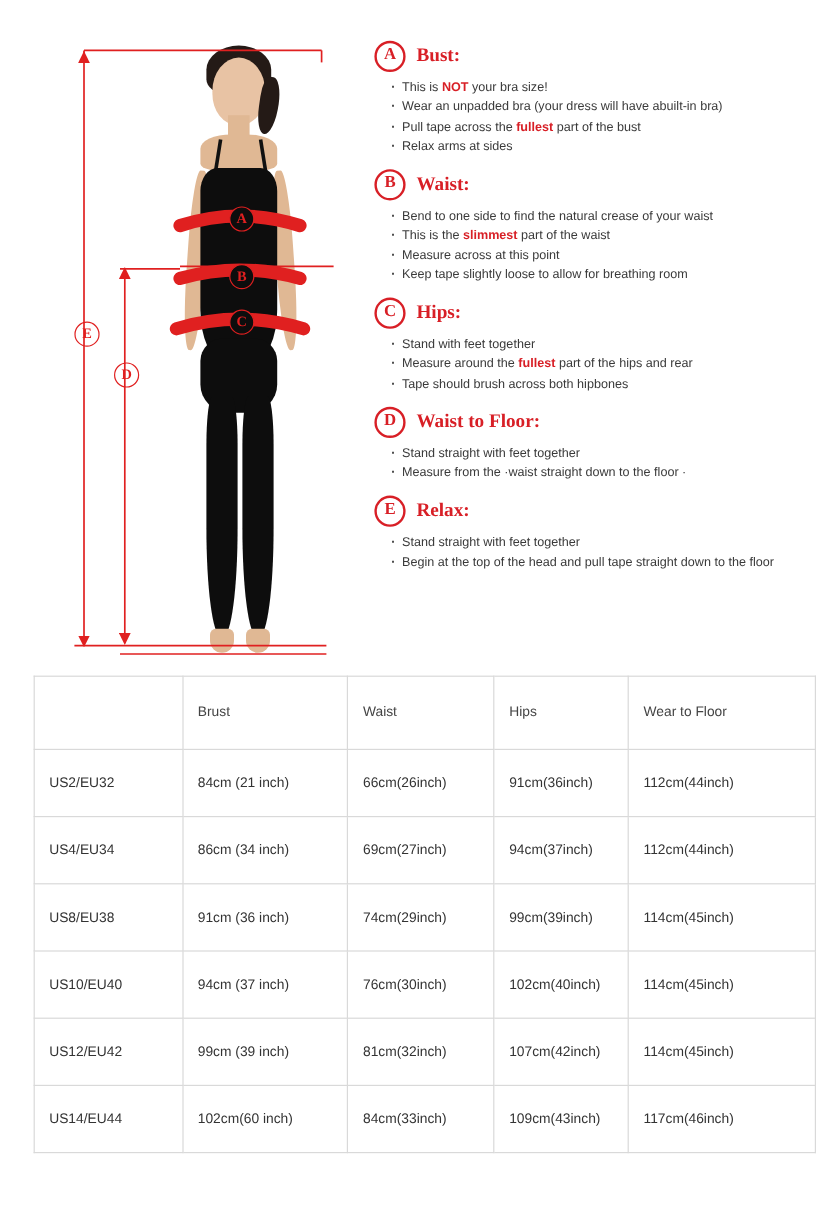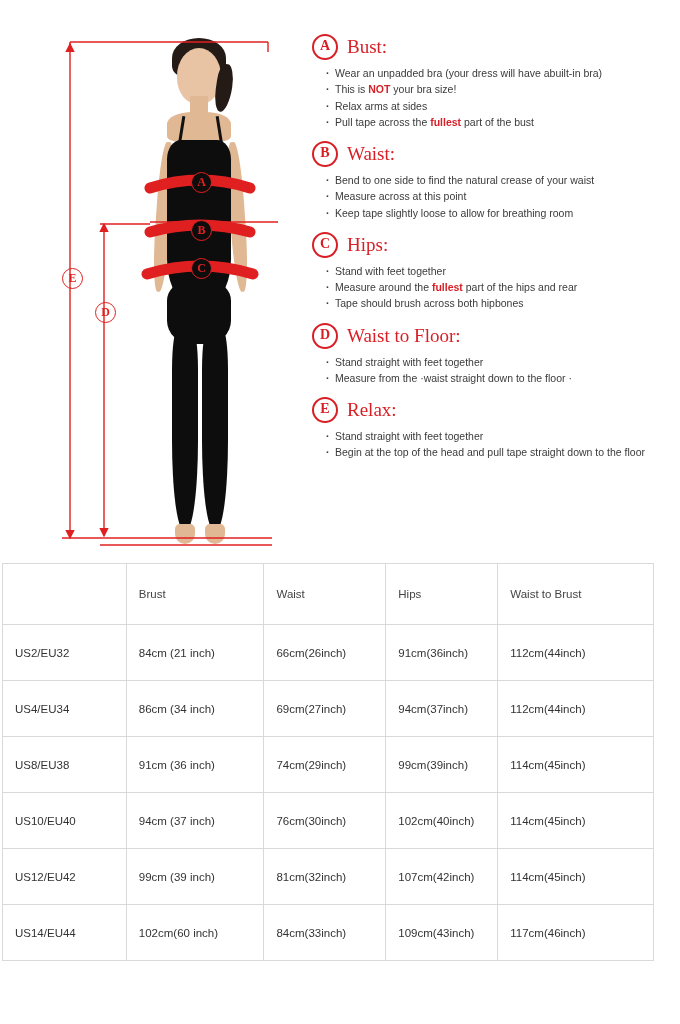--- a/index.html
+++ b/index.html
@@ -162,22 +162,22 @@
     font-size: 14px;
     font-weight: bold;
     line-height: 19px;
     text-align: center;
     font-family: "Liberation Serif", serif;
     margin-right: 9px;
     flex: 0 0 auto;
   }
   .sect-title {
     color: #d81f26;
-    font-size: 19px;
-    font-weight: normal;
+    font-size: 16px;
+    font-weight: bold;
     font-family: "Liberation Serif", serif;
   }
   .bullets { margin: 0 0 0 14px; padding: 0; list-style: none; }
   .bullets li {
     font-size: 10.5px;
     color: #3a3a3a;
     line-height: 1.55;
     padding-left: 9px;
     position: relative;
   }
@@ -185,21 +185,21 @@
     content: "·";
     position: absolute;
     left: 0;
     font-weight: bold;
   }
   .em { font-weight: bold; color: #d81f26; }
 
   
   #size-table {
     position: absolute;
-    left: 2px;
+    left: 28px;
     top: 563px;
     width: 652px;
     border-collapse: collapse;
     font-size: 11.5px;
     color: #333;
   }
   #size-table td, #size-table th {
     border: 1px solid #d9d9d9;
     height: 55px;
     padding: 0 12px;
@@ -273,34 +273,35 @@
   <div class="fig-letter onbody" style="left:191px; top:258px;">C</div>
 
   <div id="instructions">
 
     <div class="sect">
       <div class="sect-head">
         <div class="circle-letter">A</div>
         <div class="sect-title">Bust:</div>
       </div>
       <ul class="bullets">
+        <li>This is <span class="em">NOT</span> your bra size!</li>
         <li>Wear an unpadded bra (your dress will have abuilt-in bra)</li>
-        <li>This is <span class="em">NOT</span> your bra size!</li>
+        <li>Pull tape across the <span class="em">fullest</span> part of the bust</li>
         <li>Relax arms at sides</li>
-        <li>Pull tape across the <span class="em">fullest</span> part of the bust</li>
       </ul>
     </div>
 
     <div class="sect">
       <div class="sect-head">
         <div class="circle-letter">B</div>
         <div class="sect-title">Waist:</div>
       </div>
       <ul class="bullets">
         <li>Bend to one side to find the natural crease of your waist</li>
+        <li>This is the <span class="em">slimmest</span> part of the waist</li>
         <li>Measure across at this point</li>
         <li>Keep tape slightly loose to allow for breathing room</li>
       </ul>
     </div>
 
     <div class="sect">
       <div class="sect-head">
         <div class="circle-letter">C</div>
         <div class="sect-title">Hips:</div>
       </div>
@@ -343,21 +344,21 @@
       <col class="c2">
       <col class="c3">
       <col class="c4">
   </colgroup>
   <thead>
     <tr>
       <th></th>
       <th>Brust</th>
       <th>Waist</th>
       <th>Hips</th>
-      <th>Waist to Brust</th>
+      <th>Wear to Floor</th>
     </tr>
   </thead>
   <tbody id="size-table-body">
       <tr>
         <td>US2/EU32</td>
         <td>84cm (21 inch)</td>
         <td>66cm(26inch)</td>
         <td>91cm(36inch)</td>
         <td>112cm(44inch)</td>
       </tr>

